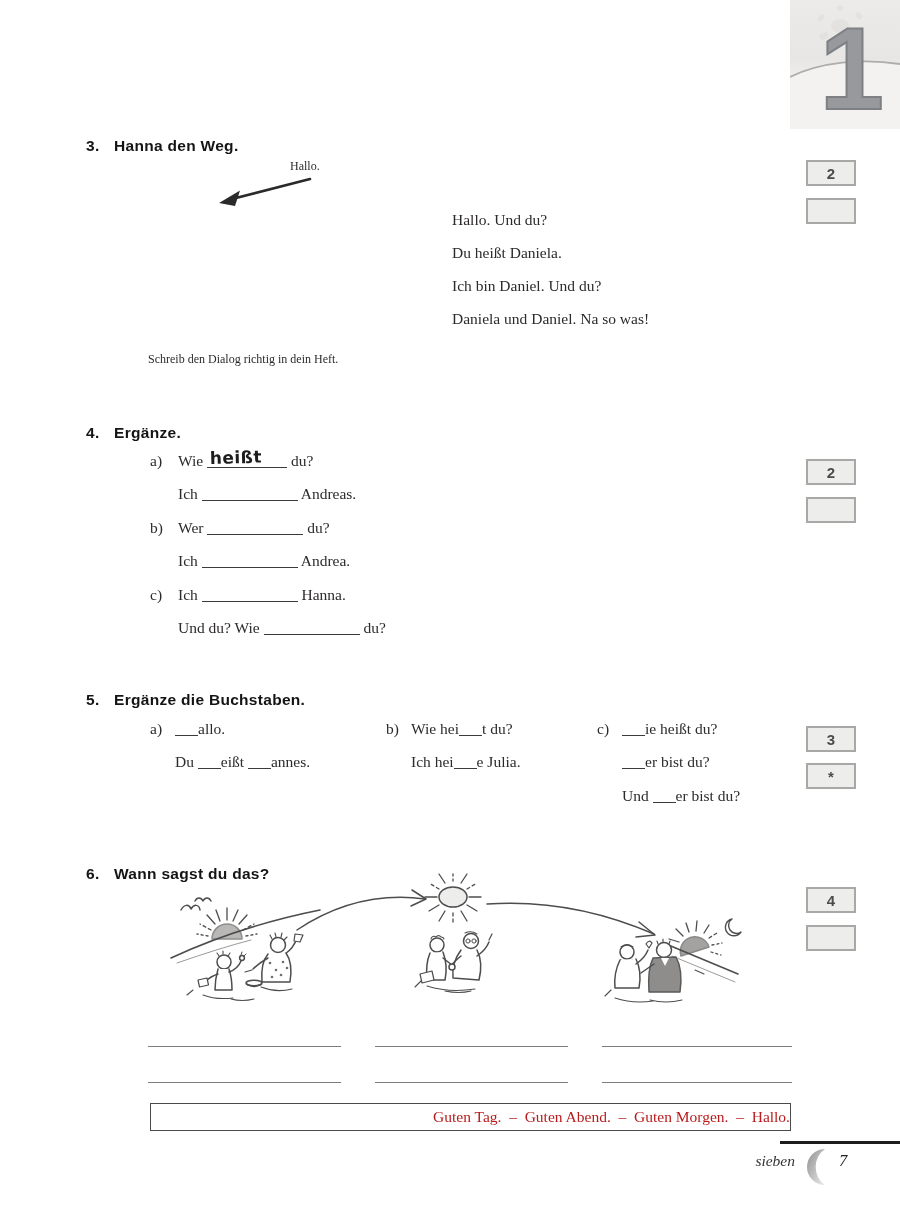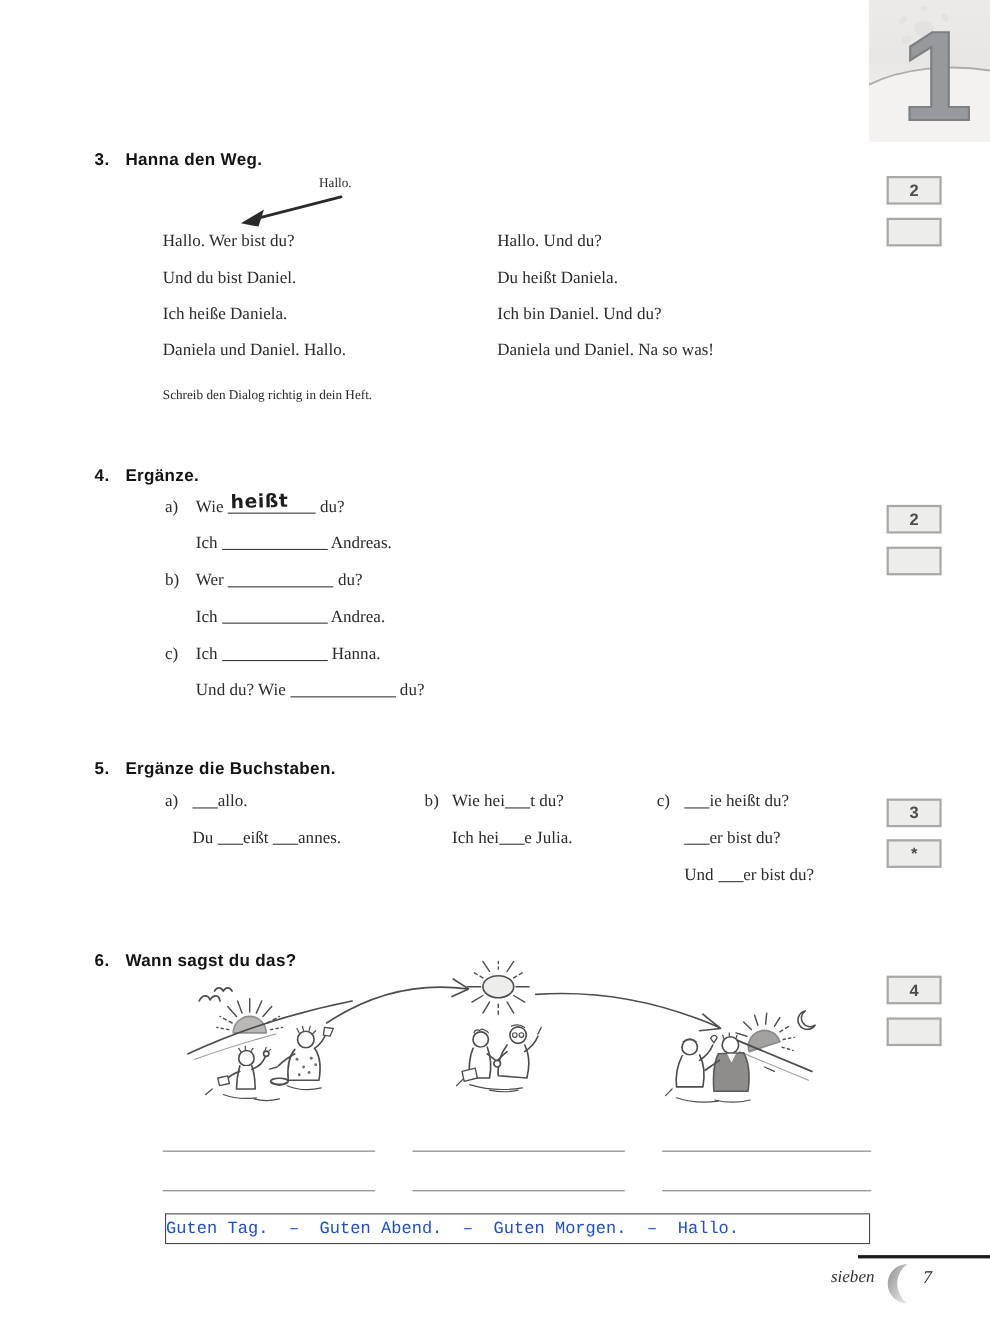--- a/index.html
+++ b/index.html
@@ -33,22 +33,22 @@
       transform:rotate(-1.5deg);transform-origin:left bottom;}
 
   
   .score-box{position:absolute;left:806px;width:46px;height:22px;background:#ededeb;
              border:2px solid #a8a8a6;display:flex;align-items:center;justify-content:center;
              font:700 15px "Liberation Sans",sans-serif;color:#4c4c4c;}
 
   
   .answer-line{position:absolute;width:193px;height:0;border-top:1.6px solid #7d7d7d;}
   .wordbank{position:absolute;left:150px;top:1103px;width:639px;height:26px;
-            border:1.5px solid #4a4a4a;text-align:left;line-height:26px;
-            font-size:15.5px;white-space:pre;color:#1d4ed8;font-family:Liberation Mono, monospace;}
+            border:1.5px solid #4a4a4a;text-align:right;line-height:26px;
+            font-size:15.5px;white-space:pre;color:#b91c1c;}
 
   
   .footer-rule{position:absolute;left:780px;top:1141px;width:120px;height:3px;background:#1c1c1c;}
   .footer-word{position:absolute;left:700px;top:1152px;width:95px;text-align:right;
                font-style:italic;font-size:15.5px;color:#333;}
   .footer-num{position:absolute;left:839px;top:1151px;font-style:italic;font-size:16.5px;color:#222;}
 
   svg{display:block;}
   .sketch{stroke:#4d4d4d;stroke-width:1.5;fill:none;stroke-linecap:round;stroke-linejoin:round;}
 </style>
@@ -78,26 +78,20 @@
     <span>Hanna den Weg.</span>
   </div>
 
   <div class="free-line" style="left:290px;top:159px;">Hallo.</div>
 
   <svg style="position:absolute;left:210px;top:172px;" width="110" height="40" viewBox="0 0 110 40">
     <path d="M100,7 L22,27" stroke="#2a2a2a" stroke-width="2.6" fill="none" stroke-linecap="round"></path>
     <path d="M9,31 L30,18.5 L25,34 Z" fill="#2a2a2a"></path>
   </svg>
 
-  <div class="dialog-col" style="left:148px;top:203px;">
-      <div class="dialog-line">Hallo. Wer bist du?</div>
-      <div class="dialog-line">Und du bist Daniel.</div>
-      <div class="dialog-line">Ich heiße Daniela.</div>
-      <div class="dialog-line">Daniela und Daniel. Hallo.</div>
-    </div>
   <div class="dialog-col" style="left:452px;top:203px;">
       <div class="dialog-line">Hallo. Und du?</div>
       <div class="dialog-line">Du heißt Daniela.</div>
       <div class="dialog-line">Ich bin Daniel. Und du?</div>
       <div class="dialog-line">Daniela und Daniel. Na so was!</div>
     </div>
 
   <div class="free-line" style="left:148px;top:352px;">Schreib den Dialog richtig in dein Heft.</div>
 
   <div class="score-box" style="top:160px;">2</div>

